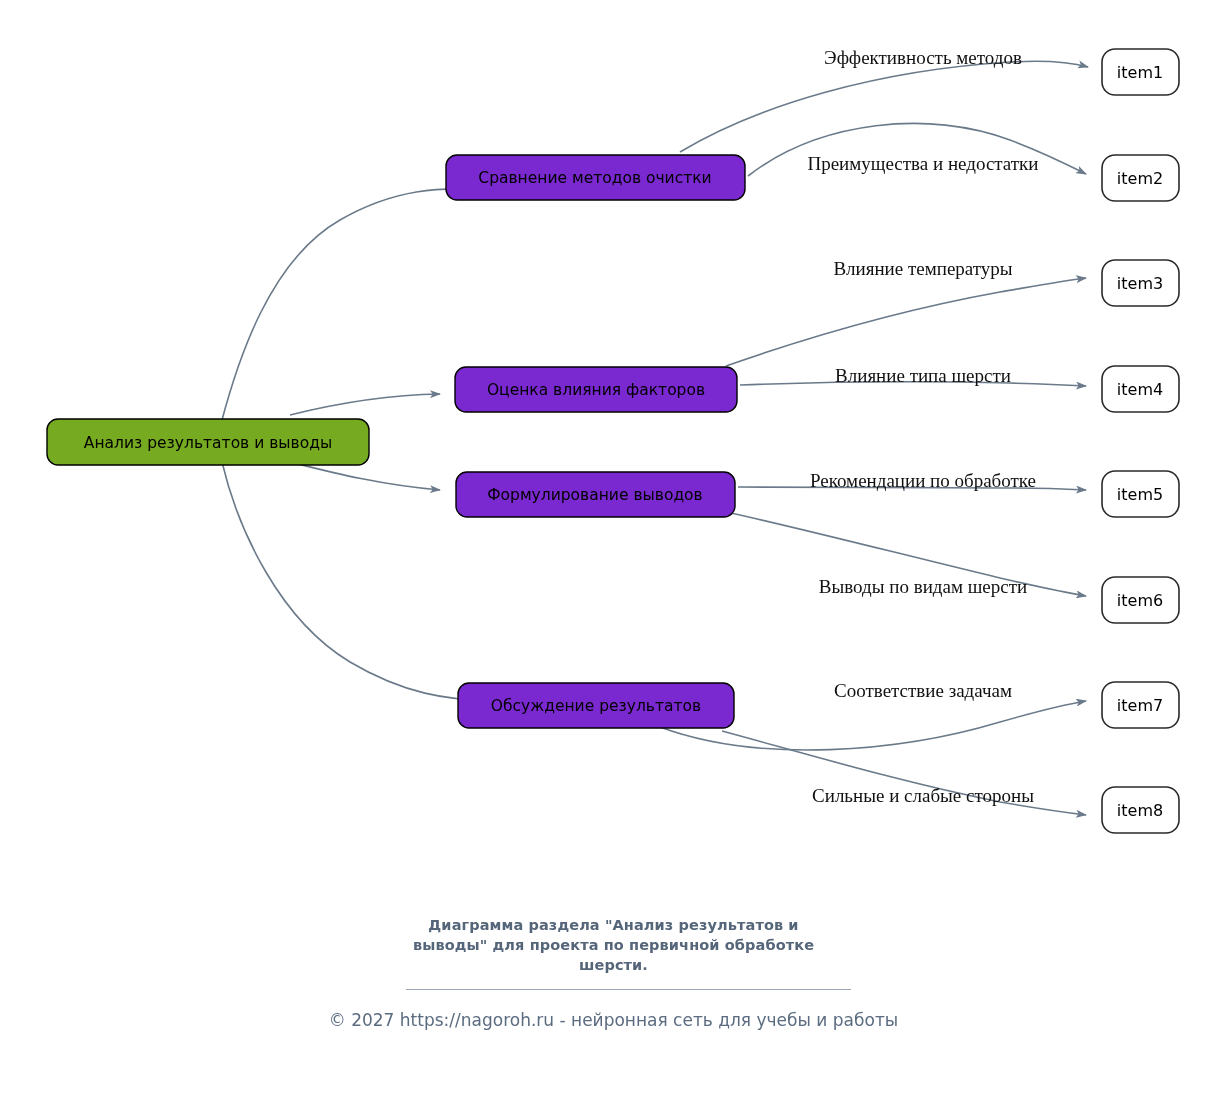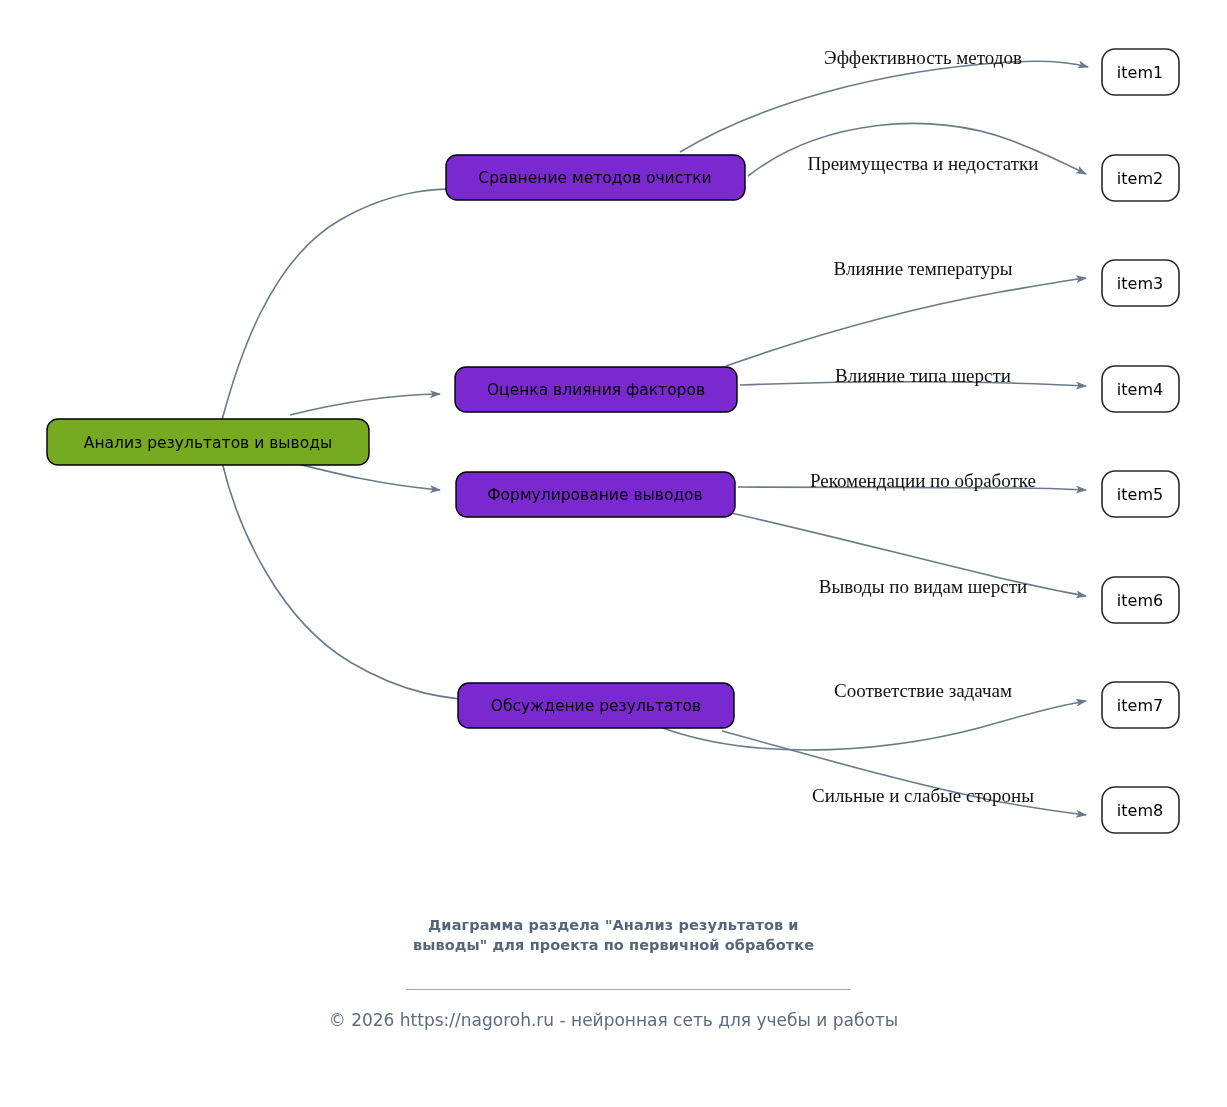--- a/index.html
+++ b/index.html
@@ -187,17 +187,18 @@
 
   <g>
     <rect x="1102" y="787" width="77" height="46" rx="13" ry="13" fill="#ffffff" stroke="#2a2a2a" stroke-width="1.6"></rect>
     <text class="leaf-label" x="1140" y="811">item8</text>
   </g>
 </svg>
 
 <div class="footer-caption">
   <span class="cap-line">Диаграмма раздела "Анализ результатов и</span>
   <span class="cap-line">выводы" для проекта по первичной обработке</span>
+  <span class="cap-line">шерсти.</span>
 </div>
 
 <div class="footer-rule"></div>
 
-<div class="footer-credit">© 2026 https://nagoroh.ru - нейронная сеть для учебы и работы</div>
+<div class="footer-credit">© 2027 https://nagoroh.ru - нейронная сеть для учебы и работы</div>
 
 </body></html>

